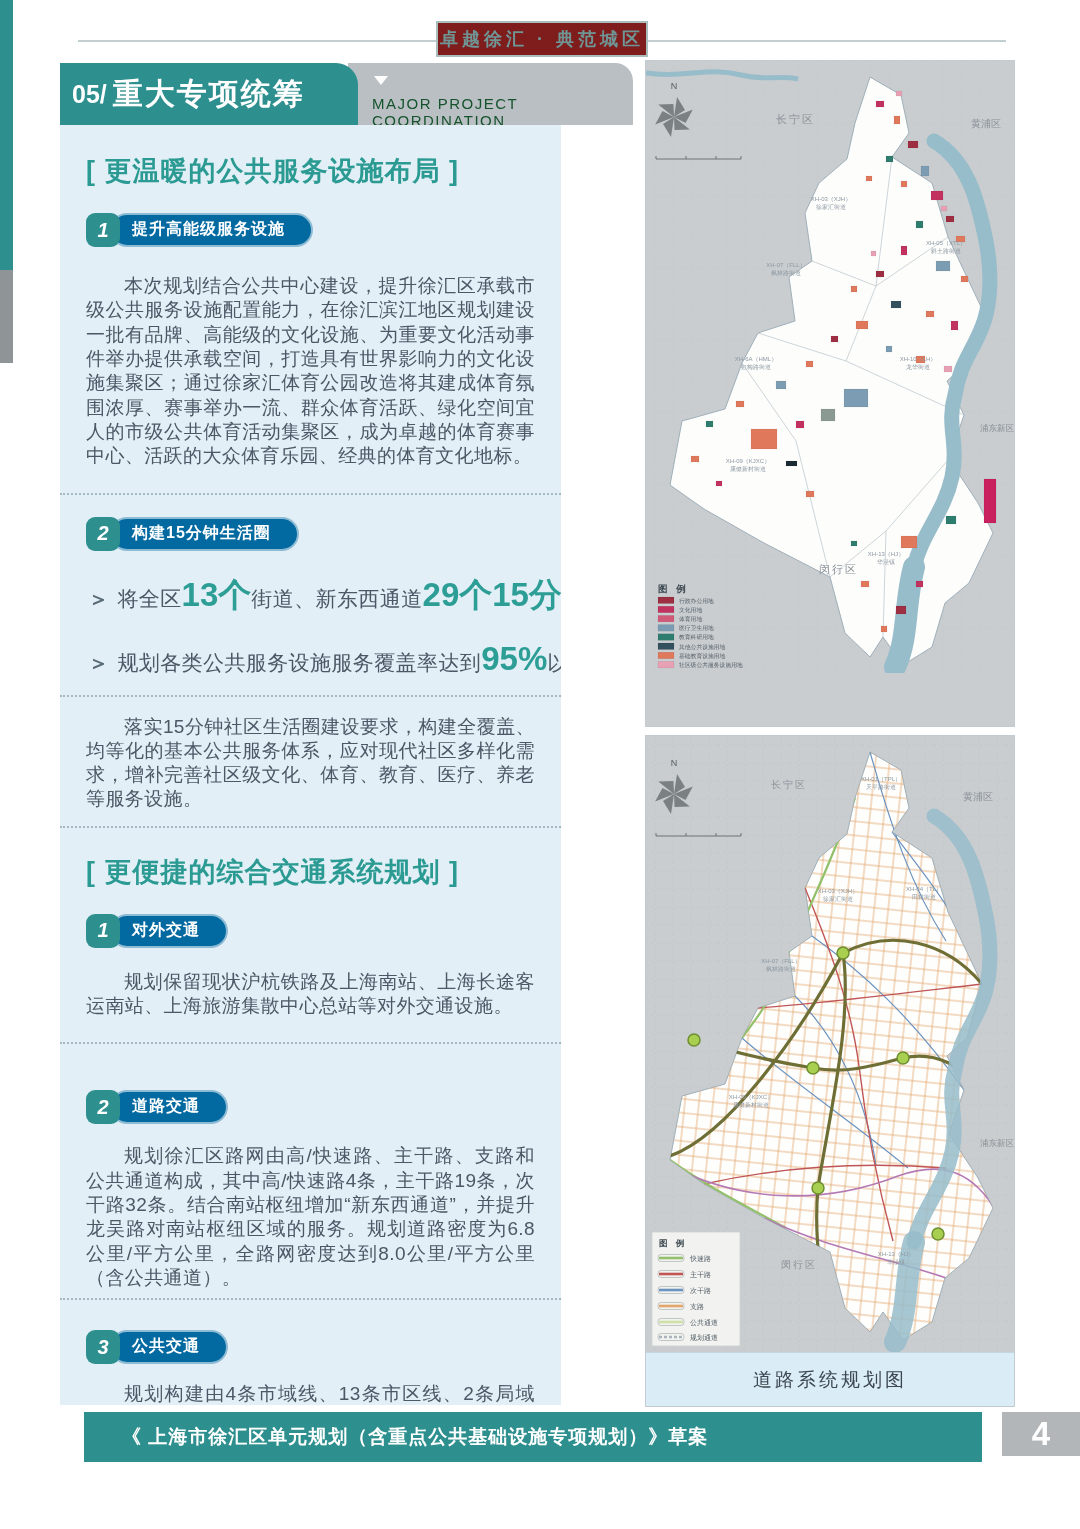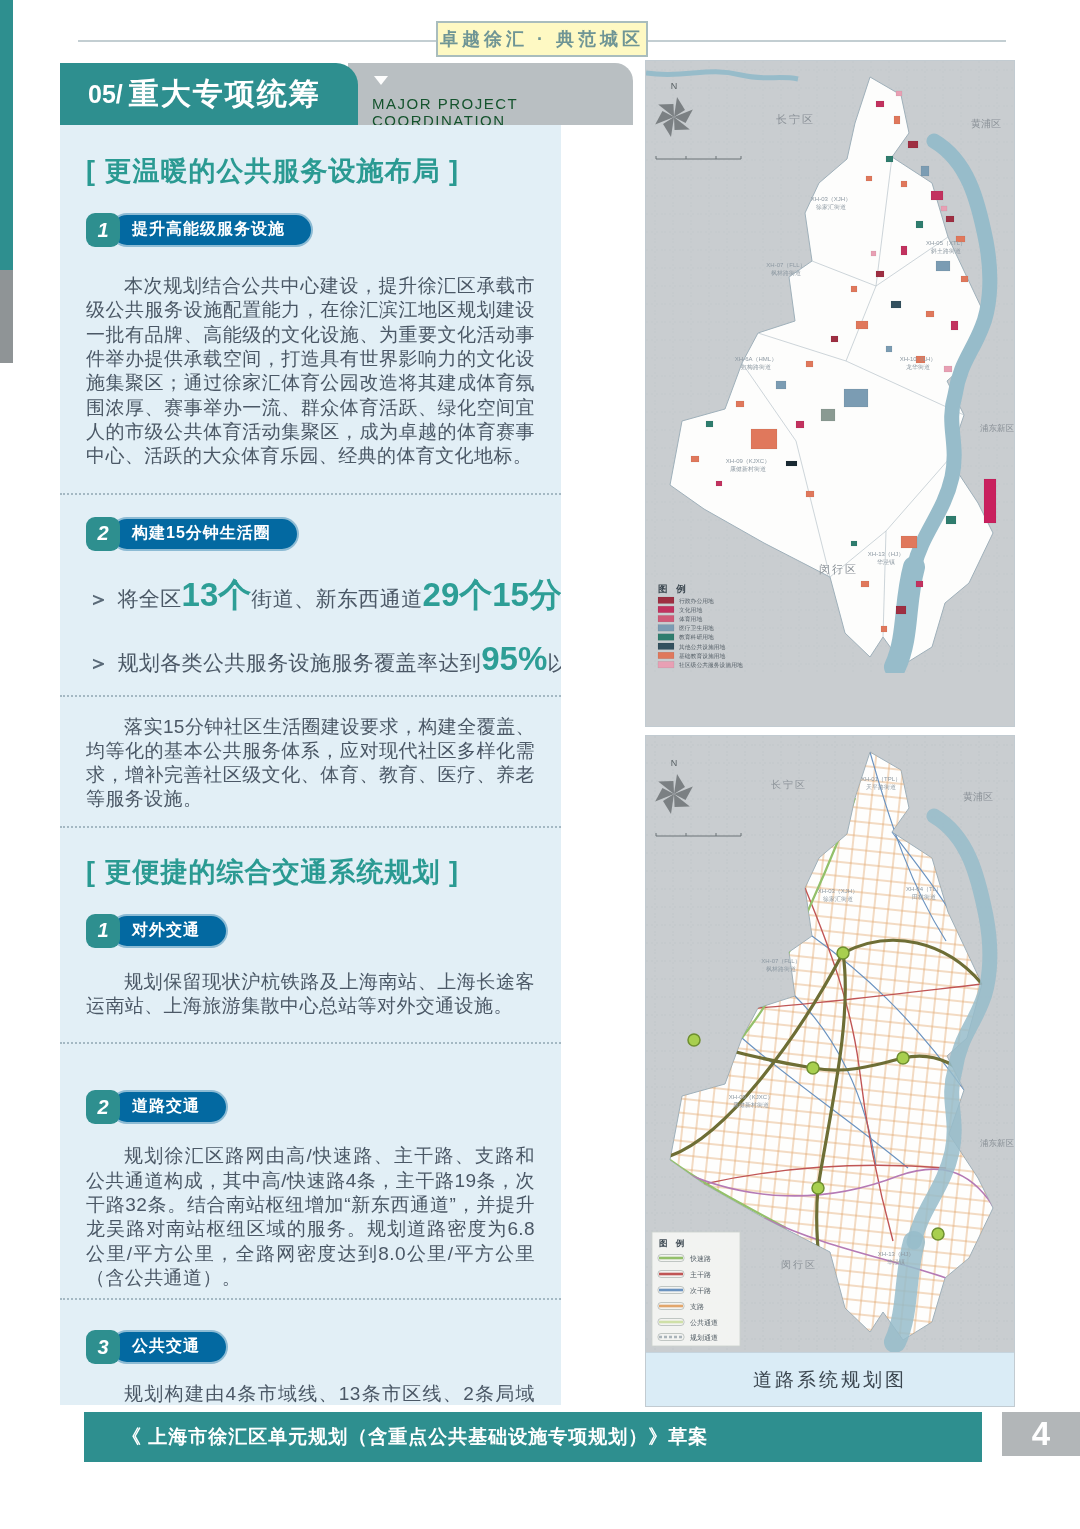--- a/index.html
+++ b/index.html
@@ -5,32 +5,32 @@
   html,body{margin:0;padding:0;background:#ffffff;}
   body{font-family:"Liberation Sans","DejaVu Sans",sans-serif;}
   #page{position:relative;width:1080px;height:1529px;background:#fff;overflow:hidden;}
 
   
   .strip-teal{position:absolute;left:0;top:0;width:13px;height:270px;background:#2e8f8f;}
   .strip-gray{position:absolute;left:0;top:270px;width:13px;height:93px;background:#8f9496;}
 
   
   .top-rule{position:absolute;left:78px;top:40px;width:928px;height:2px;background:#c3ced2;}
-  .banner-box{position:absolute;left:436px;top:21px;width:208px;height:32px;background:#fef9c3;
+  .banner-box{position:absolute;left:436px;top:21px;width:208px;height:32px;background:#7f1d1d;
     border:2px solid #a9bdbd;display:flex;align-items:center;justify-content:center;}
   .banner-box span{font-size:18px;font-weight:600;color:#6f9595;letter-spacing:4px;white-space:nowrap;}
 
   
   .hdr-gray{position:absolute;left:348px;top:63px;width:285px;height:62px;background:#b9bfc2;
     border-top-right-radius:18px;}
   .hdr-gray .tri{position:absolute;left:26px;top:13px;width:0;height:0;
     border-left:7px solid transparent;border-right:7px solid transparent;border-top:9px solid #fdfdfd;}
   .hdr-gray .sub{position:absolute;left:24px;top:32px;font-size:15px;color:#14532d;letter-spacing:1.5px;}
   .hdr-teal{position:absolute;left:60px;top:63px;width:298px;height:62px;background:#2e8f8f;
-    border-top-right-radius:22px;display:flex;align-items:center;padding-left:28px;box-sizing:border-box;}
+    border-top-right-radius:22px;display:flex;align-items:center;padding-left:12px;box-sizing:border-box;}
   .hdr-teal .no{font-size:25px;font-weight:bold;color:#fff;margin-right:6px;}
   .hdr-teal .ti{font-size:30px;font-weight:bold;color:#fff;letter-spacing:2px;}
 
   
   .panel{position:absolute;left:60px;top:125px;width:501px;height:1280px;background:#e2eff6;
     box-sizing:border-box;padding:0 26px;overflow:hidden;}
   .bh{font-size:27px;font-weight:bold;color:#2a9a92;letter-spacing:1px;}
   .bh1{margin-top:28px;}
   .bh2{margin-top:26px;}
   .badge{display:flex;align-items:center;position:relative;}

